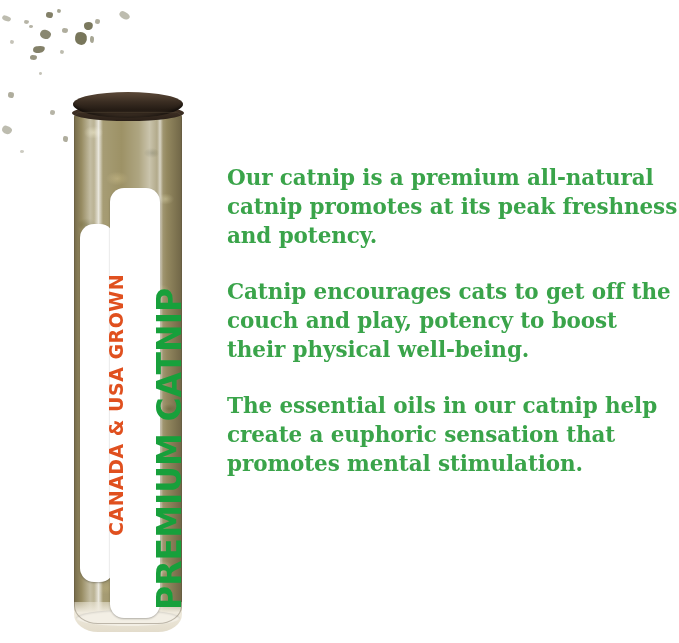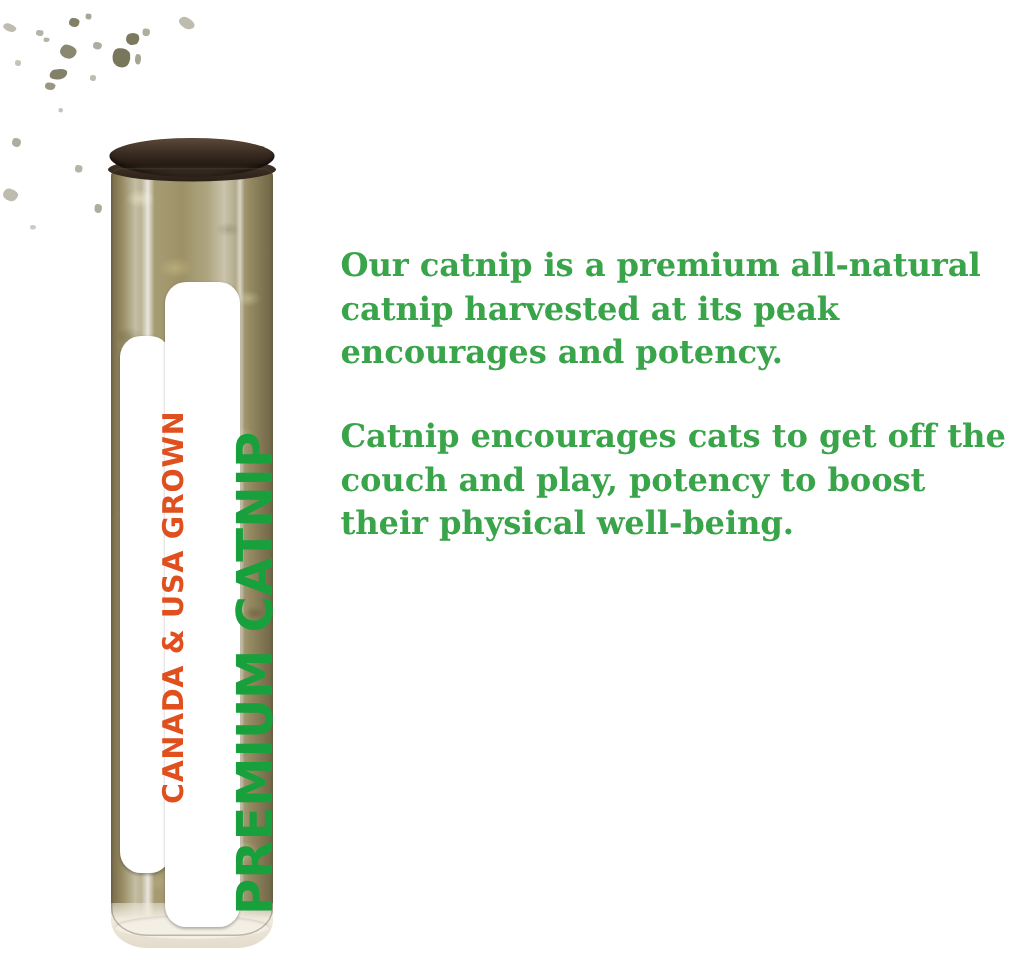--- a/index.html
+++ b/index.html
@@ -210,17 +210,18 @@
 
     <div id="label">
       <div class="sticker" id="sticker-orange"></div>
       <div class="sticker" id="sticker-green"></div>
       <div class="vtext" id="txt-orange">CANADA &amp; USA GROWN</div>
       <div class="vtext" id="txt-green">PREMIUM CATNIP</div>
     </div>
   </div>
 
   <div id="copy">
-    <p class="para">Our catnip is a premium all-natural catnip harvested at its peak encourages and potency.</p>
+    <p class="para">Our catnip is a premium all-natural catnip promotes at its peak freshness and potency.</p>
     <p class="para">Catnip encourages cats to get off the couch and play, potency to boost their physical well-being.</p>
+    <p class="para">The essential oils in our catnip help create a euphoric sensation that promotes mental stimulation.</p>
   </div>
 
 </div>
 
 </body></html>

